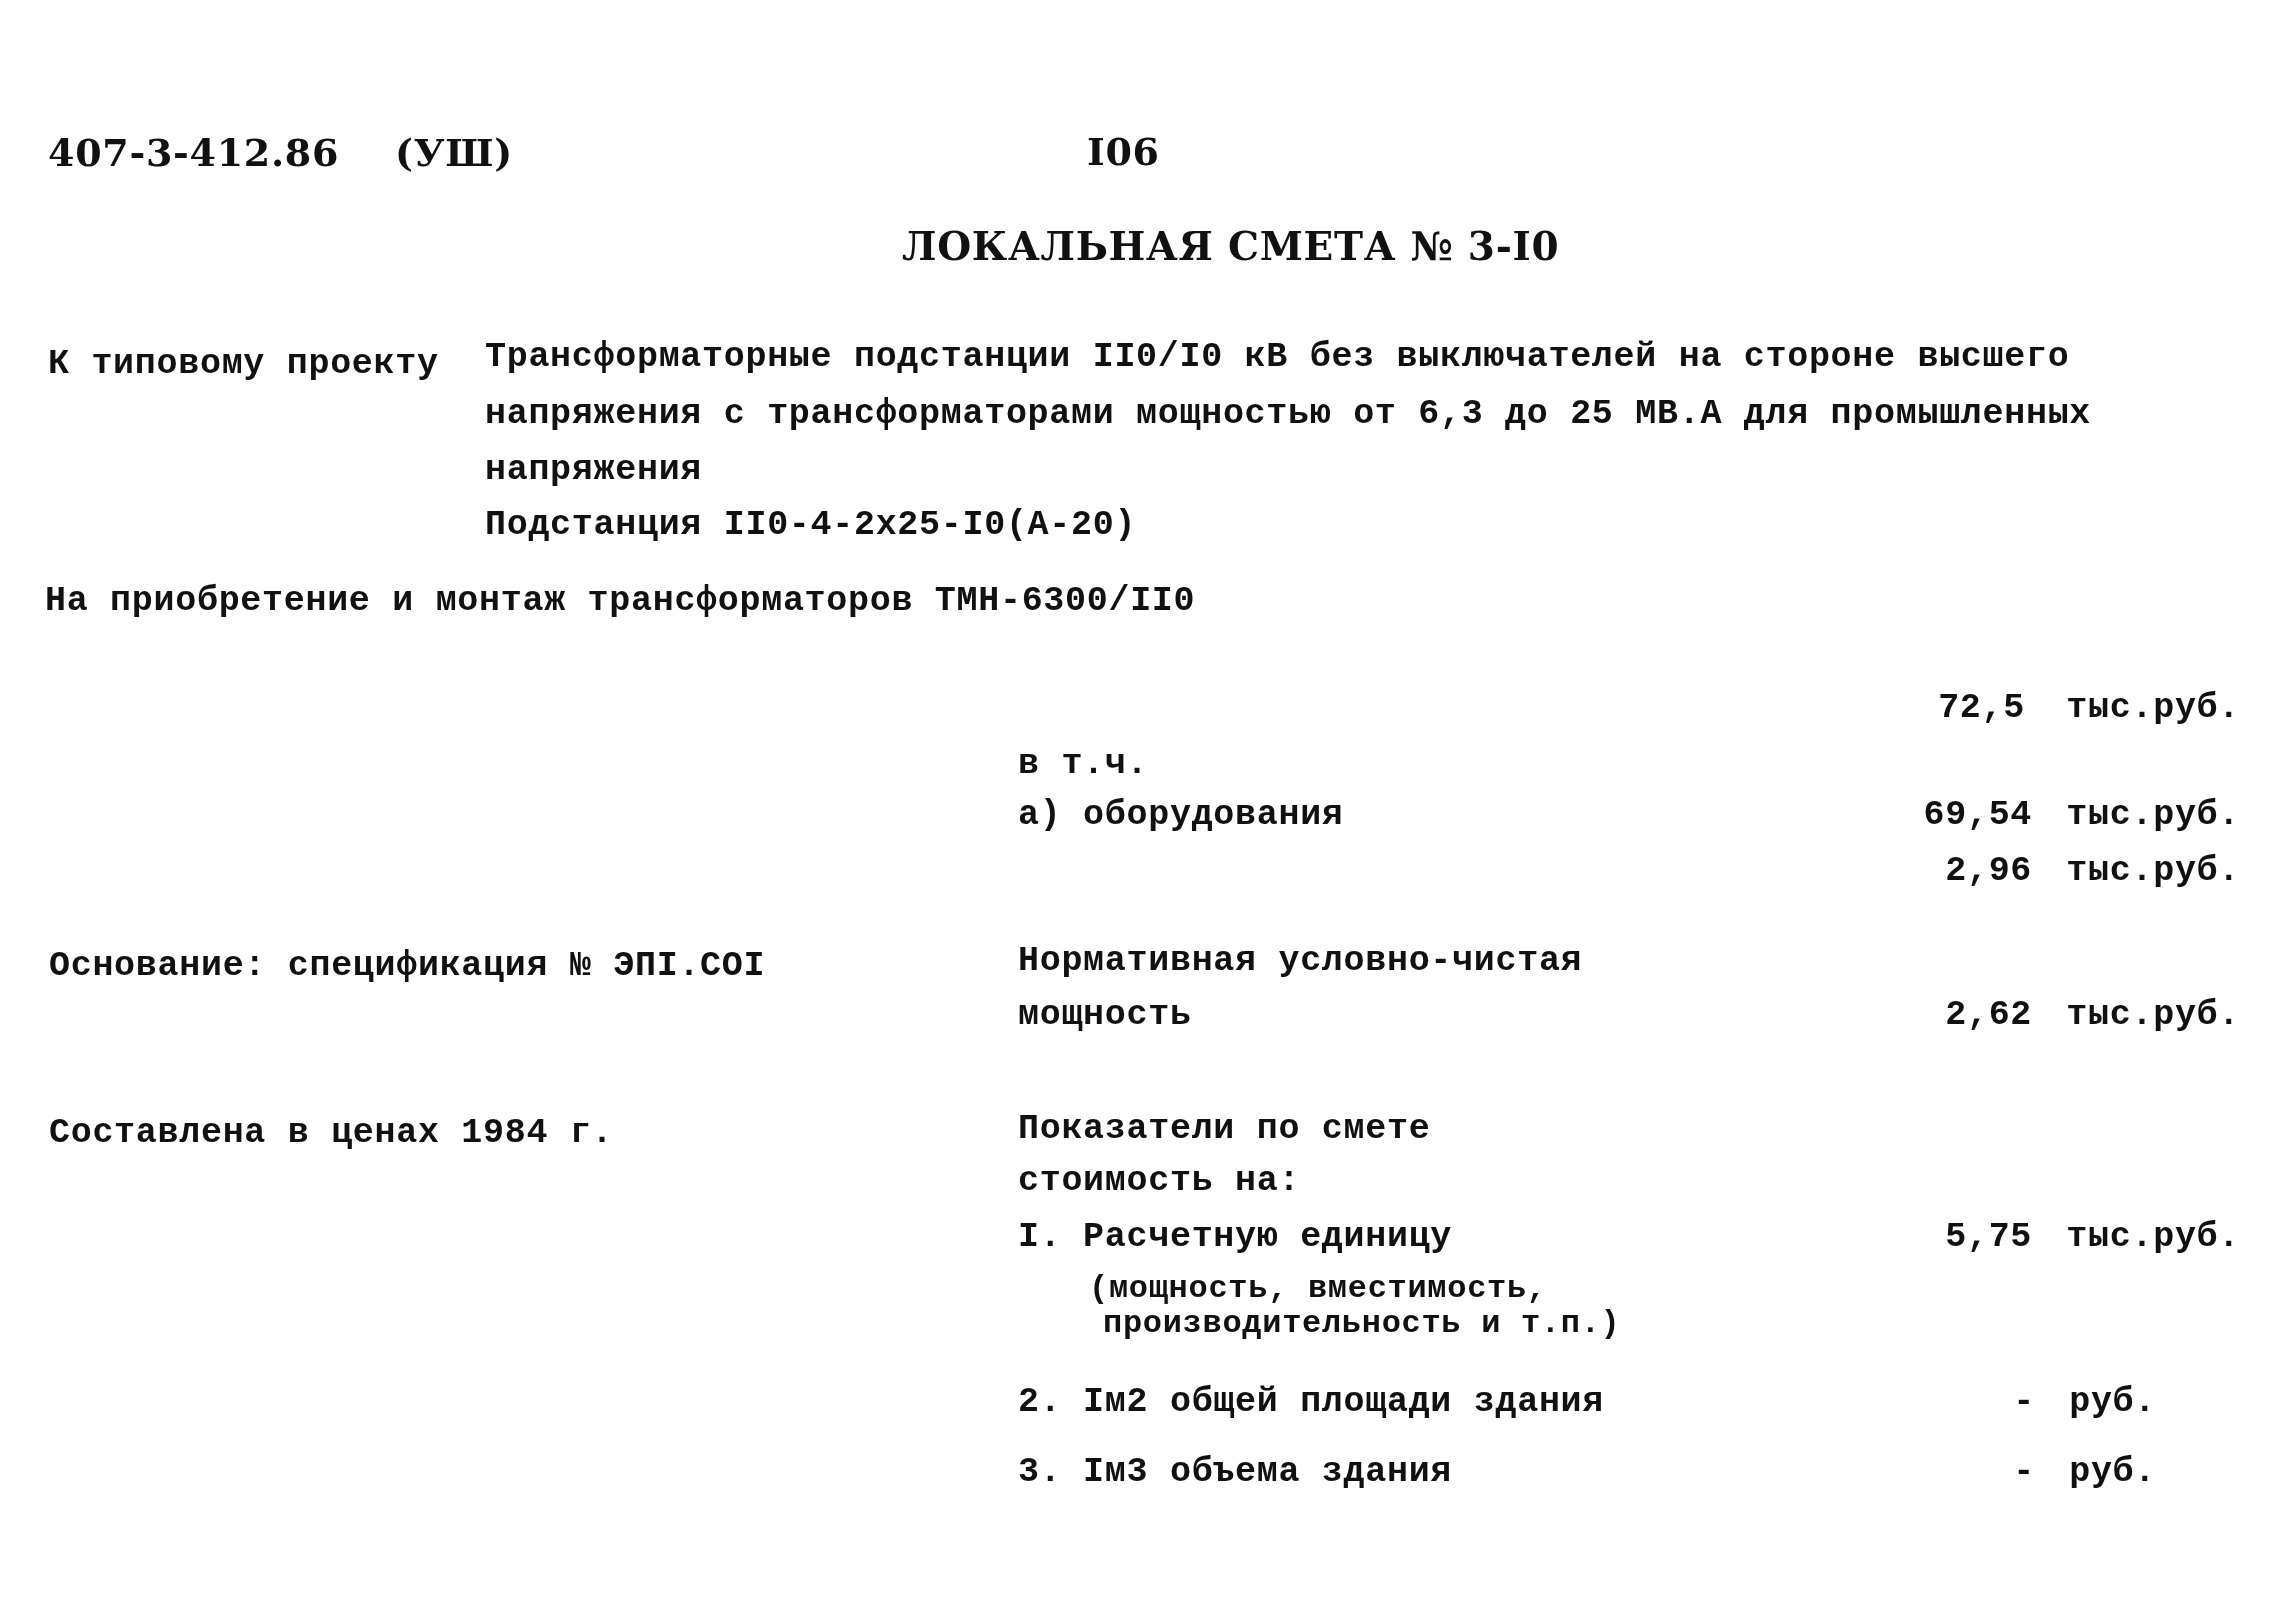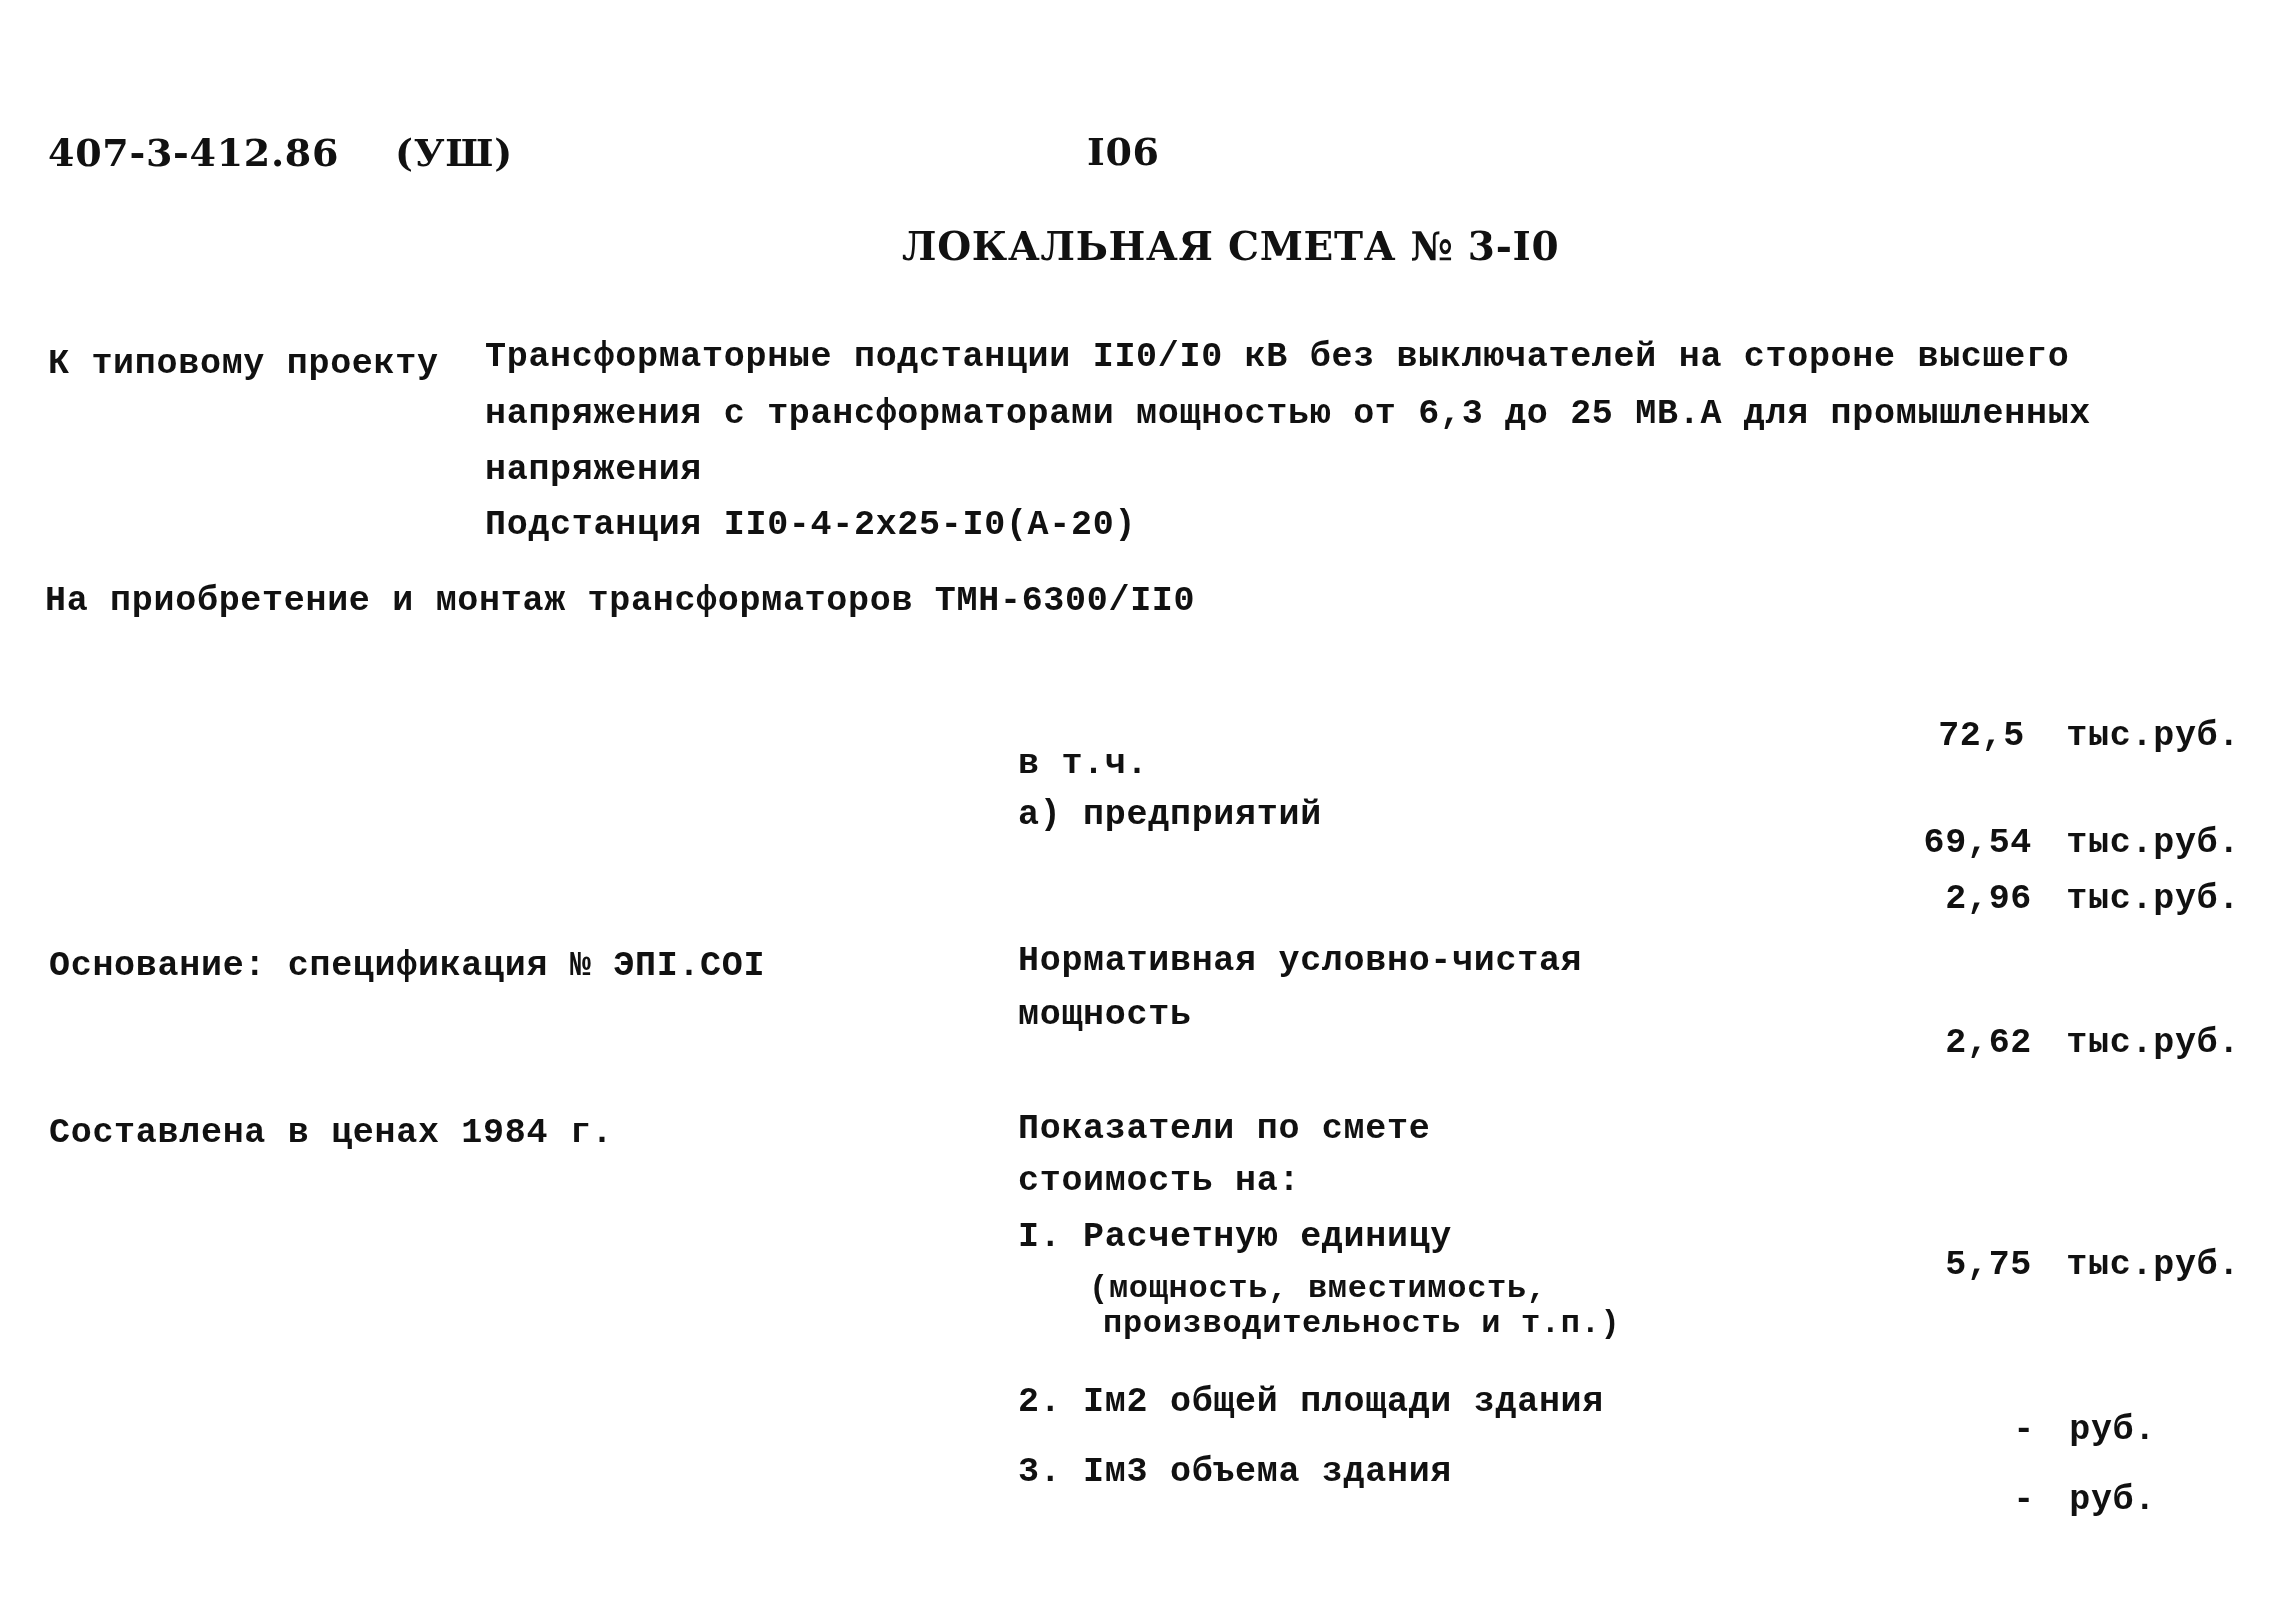--- a/index.html
+++ b/index.html
@@ -6,21 +6,21 @@
   body {
     width:2273px; height:1617px; position:relative; overflow:hidden;
     font-family:"DejaVu Serif", "Liberation Serif", serif;
     color:#111111; font-weight:bold;
   }
   .abs { position:absolute; white-space:nowrap; }
   .t { font-size:35px; line-height:42px; letter-spacing:0.7px; }
   .mono { font-family:"Liberation Mono", "DejaVu Sans Mono", monospace; }
   .row { position:absolute; left:1018px; width:1222px; height:42px; }
   .row .lbl { position:absolute; left:0; top:0; }
-  .row .v { position:absolute; right:0; top:0; text-align:right;margin-top:28px; }
+  .row .v { position:absolute; right:0; top:0; text-align:right; }
 </style>
 </head>
 <body>
 
 <div class="abs t" style="left:48px; top:132px; font-size:38px;">
   <span>407-3-412.86</span>
   <span style="margin-left:42px;">(УШ)</span>
 </div>
 <div class="abs t" style="left:1087px; top:131px; font-size:38px;">I06</div>
 
@@ -37,21 +37,21 @@
 <div class="row t mono" style="top:687px;">
   <span class="v">
     <span>72,5</span>
     <span style="margin-left:19.7px;">тыс.руб.</span>
   </span>
 </div>
 <div class="row t mono" style="top:743px;">
   <span class="lbl">в т.ч.</span>
 </div>
 <div class="row t mono" style="top:794px;">
-  <span class="lbl">а) предприятий</span>
+  <span class="lbl">а) оборудования</span>
   <span class="v">
     <span>69,54</span>
     <span style="margin-left:12.6px;">тыс.руб.</span>
   </span>
 </div>
 <div class="row t mono" style="top:850px;">
   <span class="v">
     <span>2,96</span>
     <span style="margin-left:12.6px;">тыс.руб.</span>
   </span>

